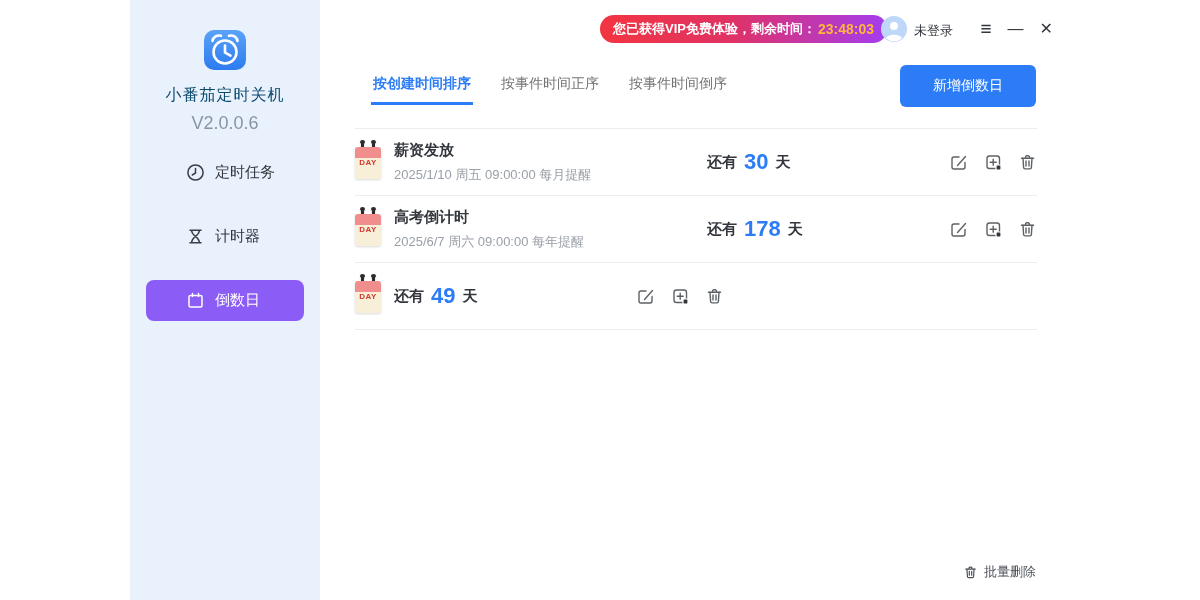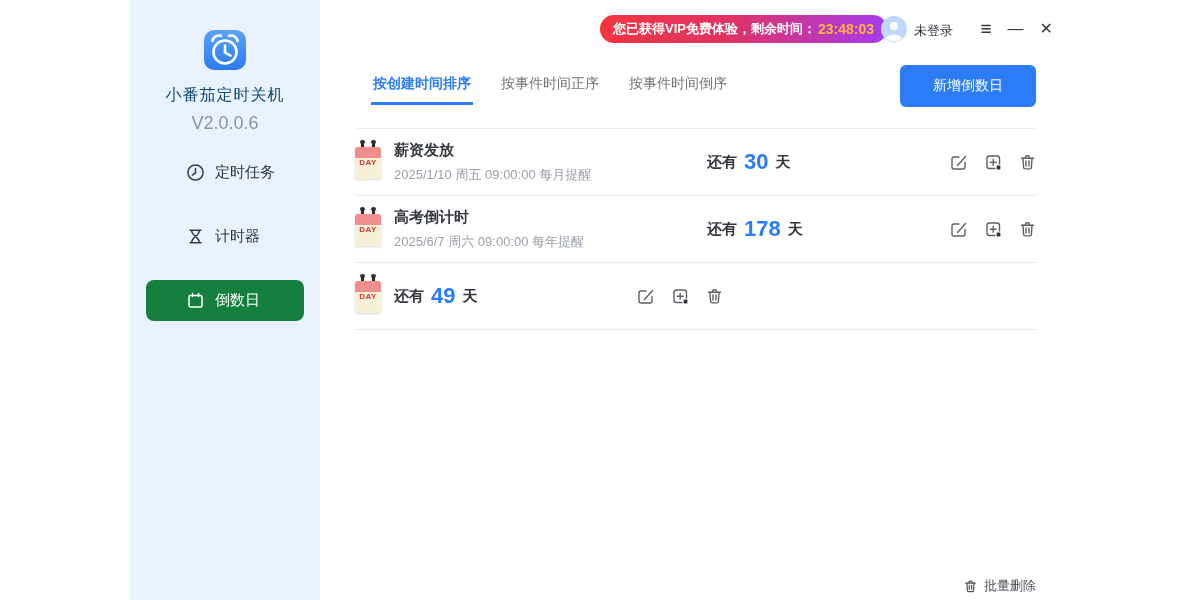--- a/index.html
+++ b/index.html
@@ -9,21 +9,21 @@
 
   
   .sidebar { width:190px; flex-shrink:0; background:#e9f1fd; display:flex; flex-direction:column; align-items:center; }
   .logo { margin-top:27px; width:50px; height:46px; }
   .app-name { margin-top:12px; font-size:16px; color:#0c4a6e; letter-spacing:1px; }
   .app-version { margin-top:7px; font-size:18px; color:#8a93a5; }
   .menu { margin-top:18px; width:100%; }
   .menu-item { height:41px; margin:0 16px 23px; border-radius:8px; display:flex; align-items:center;
                padding-left:40px; gap:10px; font-size:15px; color:#33373d; cursor:pointer; }
   .menu-item .mi-icon { width:19px; height:19px; display:flex; }
-  .menu-item.active { background:#15803d; color:#ffffff; }
+  .menu-item.active { background:#8b5cf6; color:#ffffff; }
 
   
   .main { flex:1; position:relative; background:#fff; }
 
   
   .vip-pill { position:absolute; left:280px; top:15px; height:28px; border-radius:14px;
               display:flex; align-items:center; padding:0 13px;
               background:linear-gradient(90deg,#f23540 0%,#e03264 45%,#a43cf0 100%);
               color:#ffffff; font-size:13px; font-weight:bold; white-space:nowrap; cursor:pointer; }
   .vip-pill .timer { color:#ffb43c; margin-left:2px; font-size:14px; }
@@ -56,21 +56,21 @@
   .row-text { flex:1; min-width:0; }
   .row-title { font-size:15px; font-weight:bold; color:#33373d; margin-bottom:6px; }
   .row-sub { font-size:13px; color:#9aa0a8; }
   .row-countdown { width:242px; display:flex; align-items:center; flex-shrink:0; }
   .cd-prefix,.cd-unit { font-size:15px; font-weight:600; color:#33373d; }
   .cd-days { font-size:22px; font-weight:bold; color:#2b7cf6; margin:0 7px; }
   .row-actions { width:88px; display:flex; justify-content:space-between; flex-shrink:0; }
   .act-btn { width:19px; height:19px; cursor:pointer; display:flex; }
 
   
-  .footer-batch { position:absolute; bottom:5px; right:39px; display:flex; align-items:center; gap:6px;
+  .footer-batch { position:absolute; bottom:19px; right:39px; display:flex; align-items:center; gap:6px;
                   font-size:13px; color:#4a4f57; cursor:pointer; }
   .footer-batch .fi { width:15px; height:15px; display:flex; }
 </style>
 </head>
 <body>
 
 <div class="app-window">
 
   <div class="sidebar">
     <svg class="logo" viewBox="0 0 50 46">

